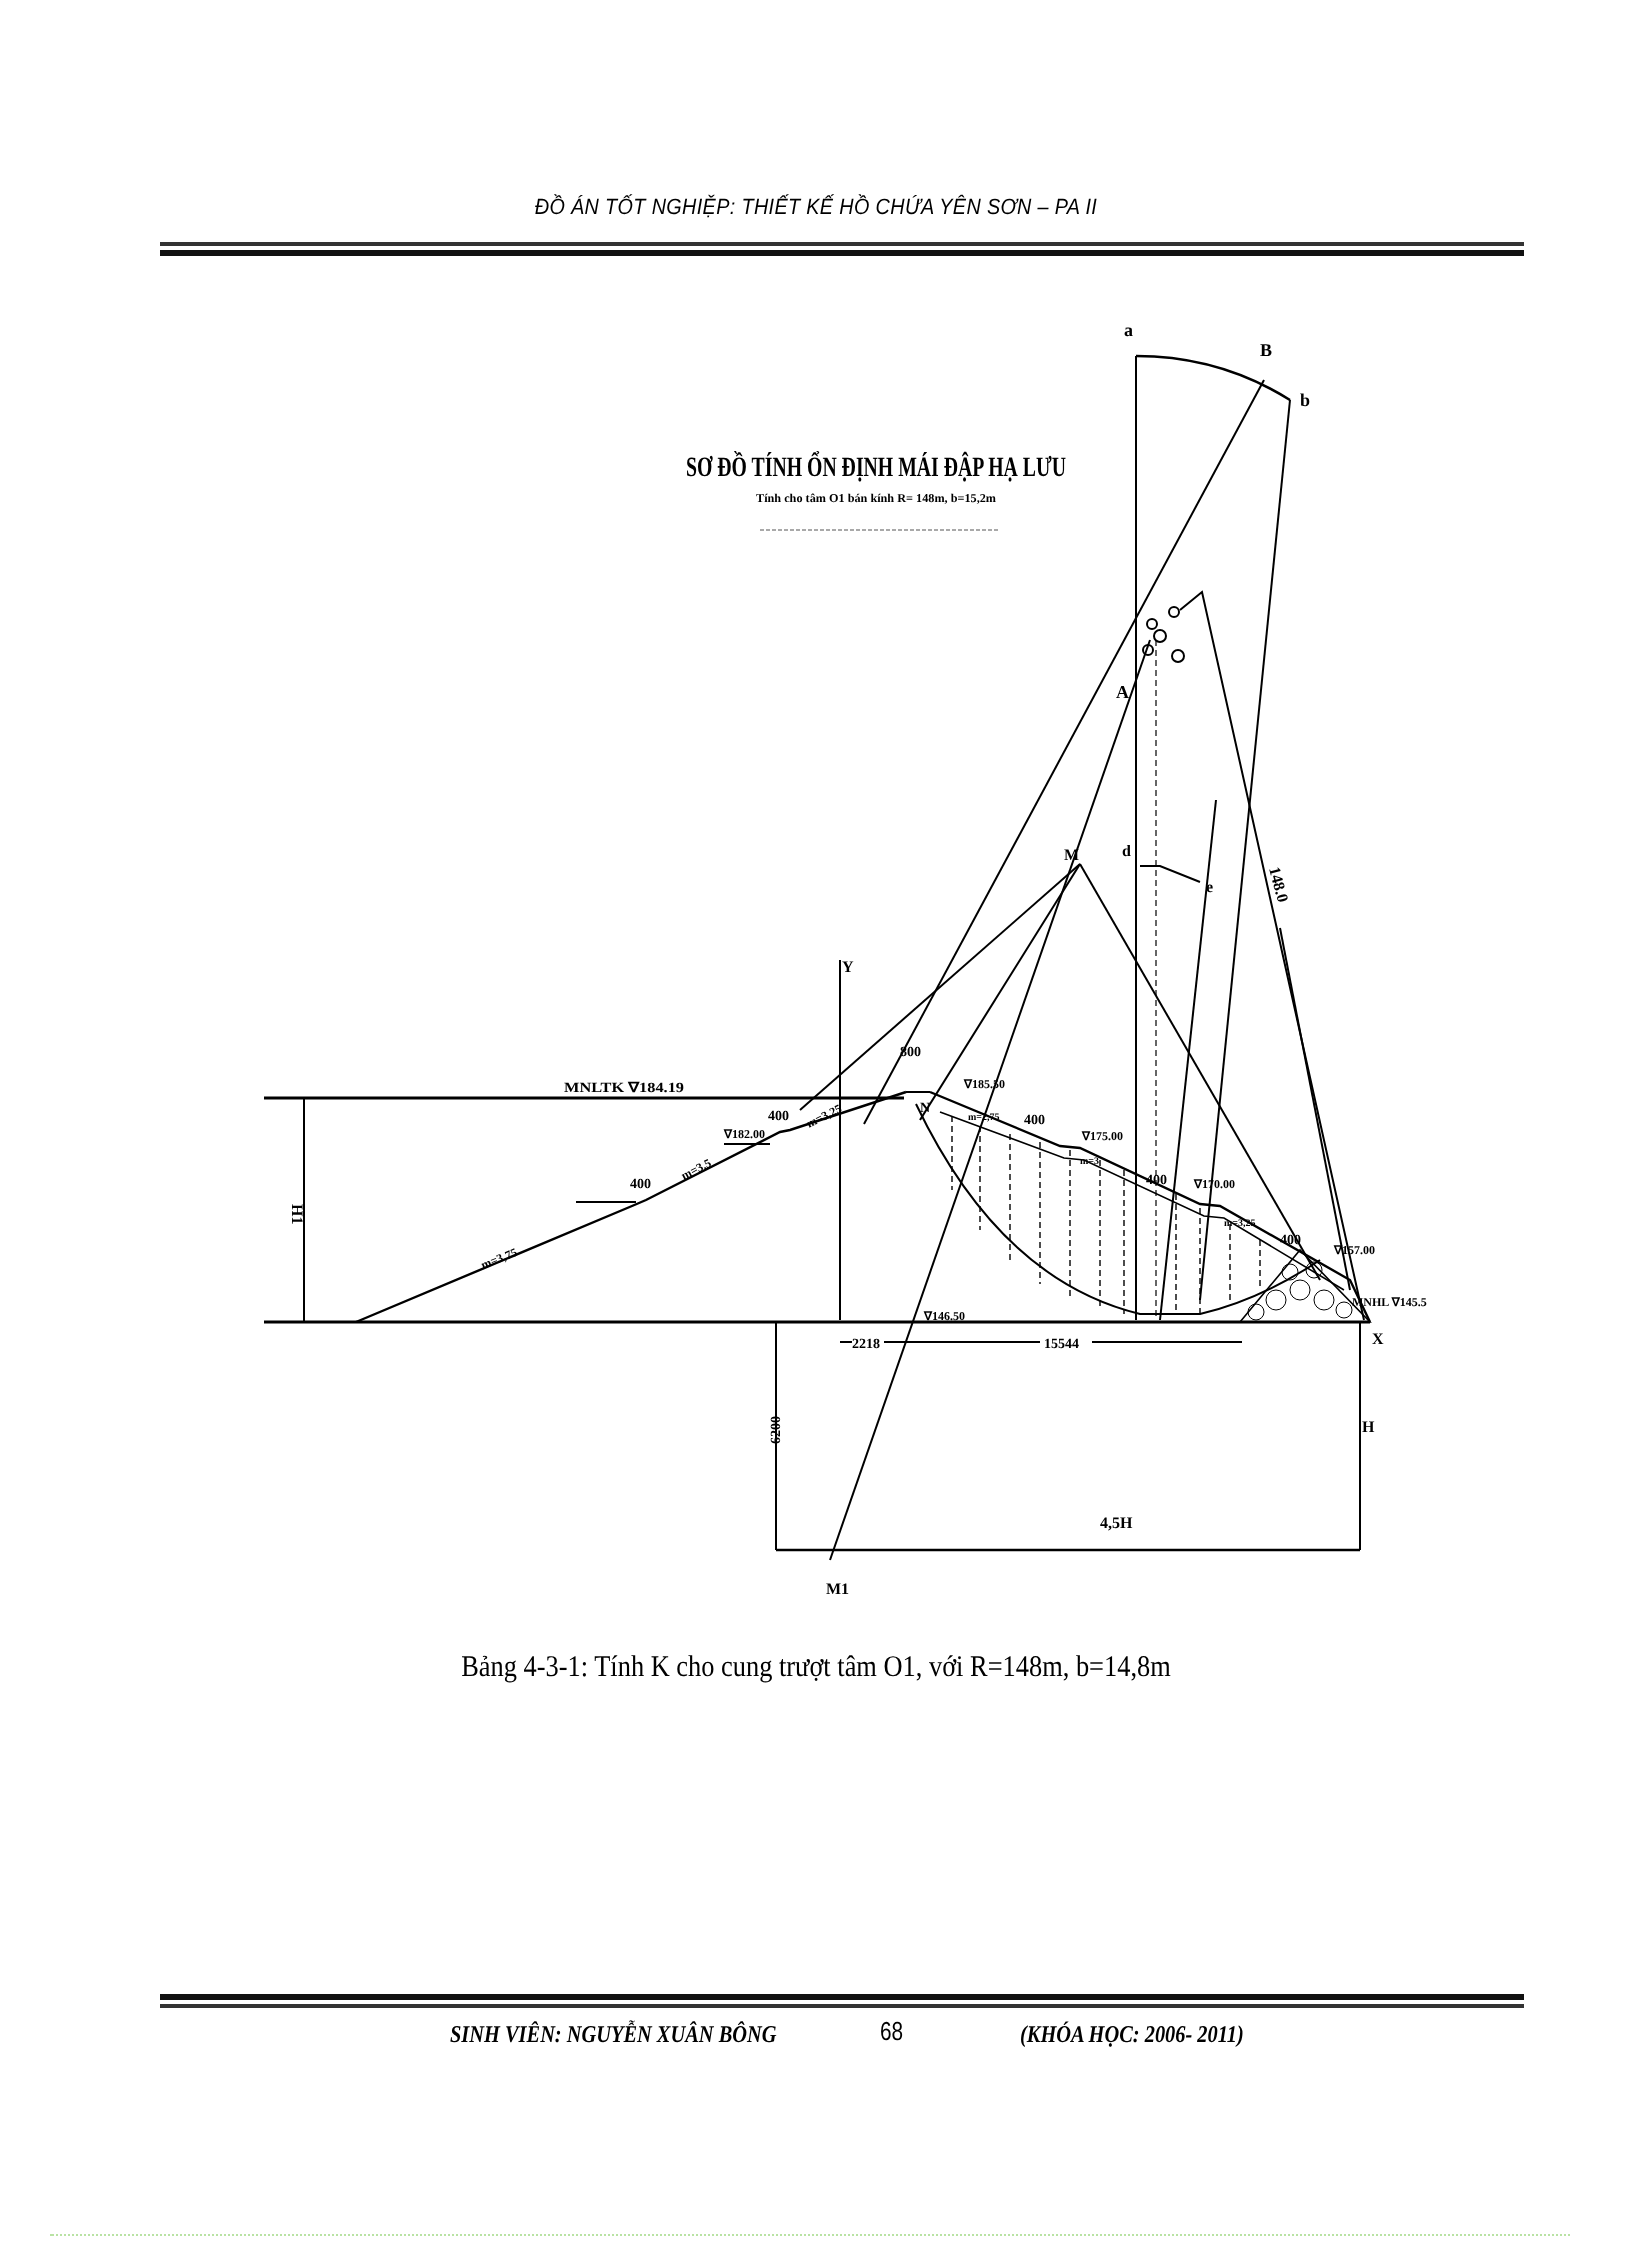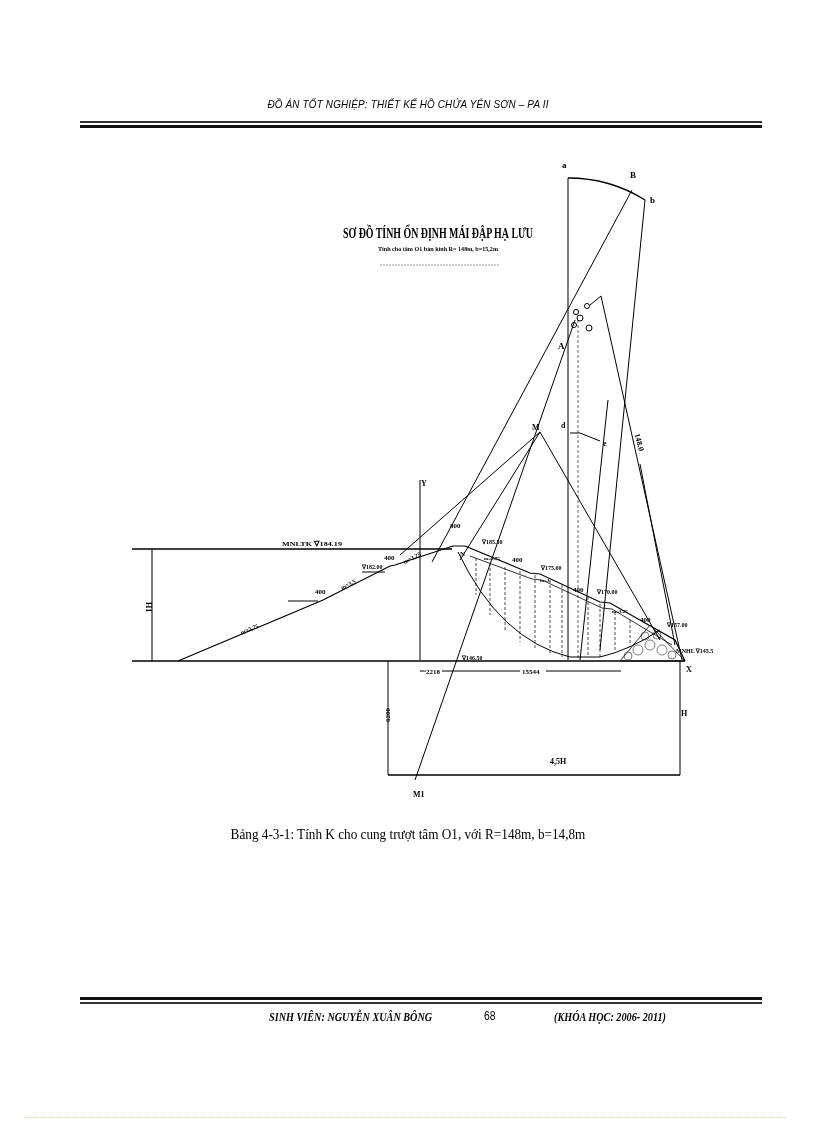--- a/index.html
+++ b/index.html
@@ -3,21 +3,21 @@
 <meta charset="utf-8">
 <style>
   html, body { margin:0; padding:0; background:#ffffff; }
   body { width:816px; height:1123px; position:relative; overflow:hidden; font-family:"Liberation Serif", serif; color:#000; }
   .header-title { position:absolute; top:98px; left:0; width:816px; text-align:center; font-family:"Liberation Sans", sans-serif; font-style:italic; font-size:11px; letter-spacing:0.2px; transform:scaleX(0.9); }
   .rule { position:absolute; left:80px; width:682px; }
   .rule .thin { height:2px; background:#333; margin-bottom:2px; }
   .rule .thick { height:3px; background:#111; }
   .drawing { position:absolute; left:0; top:140px; width:816px; height:670px; }
   .caption { position:absolute; top:826px; left:0; width:816px; text-align:center; font-size:15px; transform:scaleX(0.88); }
-  .footer { position:absolute; top:1010px; left:0; width:673px; height:24px; font-size:12px;margin-left:44px; }
+  .footer { position:absolute; top:1010px; left:0; width:673px; height:24px; font-size:12px; }
   .footer .student { position:absolute; left:225px; font-style:italic; font-weight:bold; transform:scaleX(0.85); transform-origin:left; }
   .footer .page { position:absolute; left:440px; top:-2px; font-family:"Liberation Sans", sans-serif; font-size:13px; transform:scaleX(0.8); transform-origin:left; }
   .footer .course { position:absolute; left:510px; font-style:italic; font-weight:bold; transform:scaleX(0.85); transform-origin:left; }
   .dotline { position:absolute; left:25px; top:1117px; width:760px; border-top:1px dotted #b9e3a4; }
   svg text { font-family:"Liberation Serif", serif; }
 </style>
 </head>
 <body>
 
 <div class="header-title">ĐỒ ÁN TỐT NGHIỆP:  THIẾT KẾ HỒ CHỨA YÊN SƠN – PA II</div>

